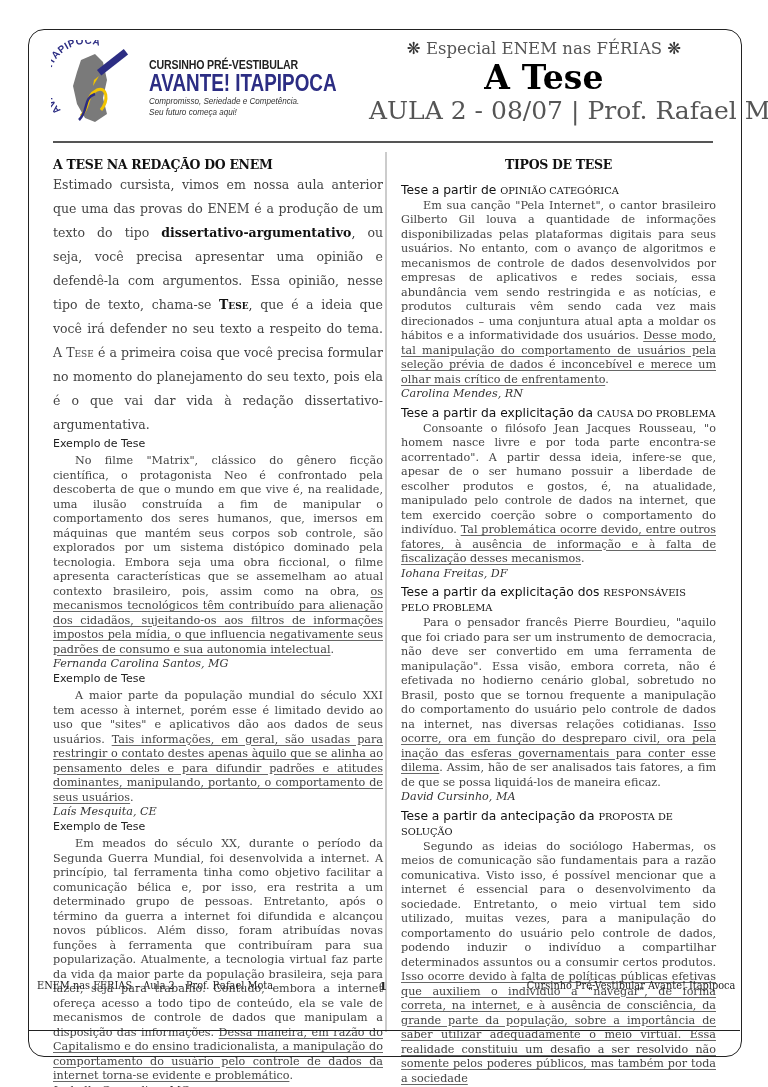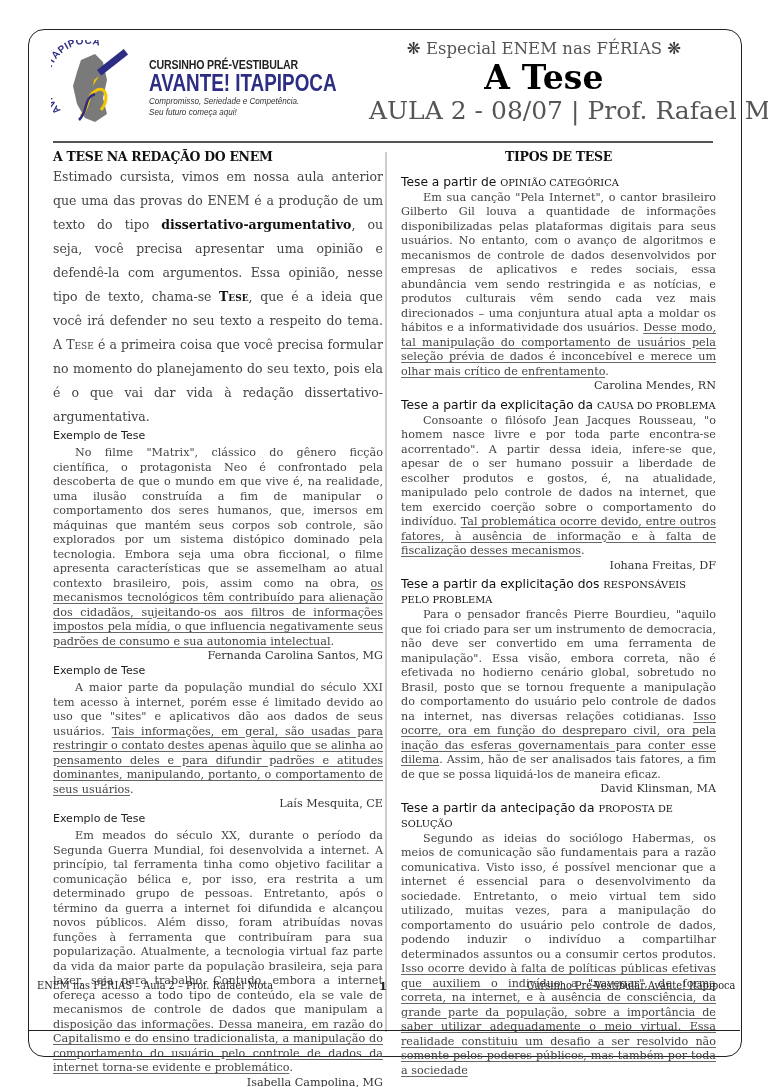--- a/index.html
+++ b/index.html
@@ -25,28 +25,28 @@
   .main-title { font-size: 33px; font-weight: bold; color: #000; line-height: 36px; font-family: "DejaVu Serif", serif; letter-spacing: 0.2px;}
   .aula { font-size: 25px; color: #555; line-height: 26px; margin-top: 2px; white-space: nowrap; }
 
   .header-rule { position: absolute; left: 24px; top: 111px; width: 660px; height: 1.5px; background: #555; }
 
   .col { position: absolute; top: 120px; width: 330px; font-size: 11.2px; line-height: 14.5px; color: #444; }
   .col.left { left: 24px; }
   .col.right { left: 372px; width: 315px; }
   .col-divider { position: absolute; left: 356px; top: 122px; width: 2px; height: 880px; background: #ccc; }
 
-  .section-title { font-weight: bold; font-size: 12.5px; color: #111; letter-spacing: -0.3px; margin-top: 0; }
+  .section-title { font-weight: bold; font-size: 12.5px; color: #111; letter-spacing: -0.3px; margin-top: 8px; }
   .intro { font-size: 12.5px; line-height: 24px; margin-top: 0; text-align: justify; color: #444; }
   .intro b { color: #111; }
   .sc { font-variant: small-caps; }
   .ex-title { font-family: "DejaVu Sans", sans-serif; font-size: 11px; color: #222; margin-bottom: 3px; }
   .para { text-align: justify; text-indent: 22px; color: #444; }
   .para u { text-decoration: underline; text-underline-offset: 2px; text-decoration-color: #666; }
-  .author { text-align: right; color: #333; }
+  .author { font-style: italic; color: #333; }
 
   .type-title { font-family: "DejaVu Sans", sans-serif; font-size: 12.3px; color: #111; margin-top: 4px; margin-bottom: 1px; line-height: 15px; }
   .type-title .cap { font-family: "DejaVu Serif", serif; font-size: 9.8px; text-transform: uppercase; color: #111; }
   .col.right .section-title { margin-bottom: 10px; text-align: center; }
   .col.right .type-title.first { margin-top: 0; }
 
   .footer-rule { position: absolute; left: 0; top: 1000px; width: 711px; height: 1.4px; background: #222; }
   .footer { position: absolute; left: 8px; top: 948px; width: 698px; height: 18px; font-family: "DejaVu Serif", serif; font-size: 11.5px; color: #222; }
   .footer .fl { position: absolute; left: 0; top: 0; transform: scaleX(0.85); transform-origin: left; white-space: nowrap; }
   .footer .fc { position: absolute; left: 342px; top: 1px; font-weight: bold; }
@@ -133,21 +133,21 @@
 
     <div>
       <div class="type-title"><span>Tese a partir da explicitação da </span><span class="cap">Causa do problema</span></div>
       <p class="para"><span>Consoante o filósofo Jean Jacques Rousseau, "o homem nasce livre e por toda parte encontra-se acorrentado". A partir dessa ideia, infere-se que, apesar de o ser humano possuir a liberdade de escolher produtos e gostos, é, na atualidade, manipulado pelo controle de dados na internet, que tem exercido coerção sobre o comportamento do indivíduo. </span><u>Tal problemática ocorre devido, entre outros fatores, à ausência de informação e à falta de fiscalização desses mecanismos</u><span>.</span></p>
       <div class="author">Iohana Freitas, DF</div>
     </div>
 
     <div>
       <div class="type-title"><span>Tese a partir da explicitação dos </span><span class="cap">Responsáveis pelo problema</span></div>
       <p class="para"><span>Para o pensador francês Pierre Bourdieu, "aquilo que foi criado para ser um instrumento de democracia, não deve ser convertido em uma ferramenta de manipulação". Essa visão, embora correta, não é efetivada no hodierno cenário global, sobretudo no Brasil, posto que se tornou frequente a manipulação do comportamento do usuário pelo controle de dados na internet, nas diversas relações cotidianas. </span><u>Isso ocorre, ora em função do despreparo civil, ora pela inação das esferas governamentais para conter esse dilema</u><span>. Assim, hão de ser analisados tais fatores, a fim de que se possa liquidá-los de maneira eficaz.</span></p>
-      <div class="author">David Klinsman, MA</div>
+      <div class="author">David Cursinho, MA</div>
     </div>
 
     <div>
       <div class="type-title"><span>Tese a partir da antecipação da </span><span class="cap">Proposta de solução</span></div>
       <p class="para"><span>Segundo as ideias do sociólogo Habermas, os meios de comunicação são fundamentais para a razão comunicativa. Visto isso, é possível mencionar que a internet é essencial para o desenvolvimento da sociedade. Entretanto, o meio virtual tem sido utilizado, muitas vezes, para a manipulação do comportamento do usuário pelo controle de dados, podendo induzir o indivíduo a compartilhar determinados assuntos ou a consumir certos produtos. </span><u>Isso ocorre devido à falta de políticas públicas efetivas que auxiliem o indivíduo a "navegar", de forma correta, na internet, e à ausência de consciência, da grande parte da população, sobre a importância de saber utilizar adequadamente o meio virtual. Essa realidade constituiu um desafio a ser resolvido não somente pelos poderes públicos, mas também por toda a sociedade</u></p>
 
     </div>
   </div>
 
   <div class="footer-rule"></div>

